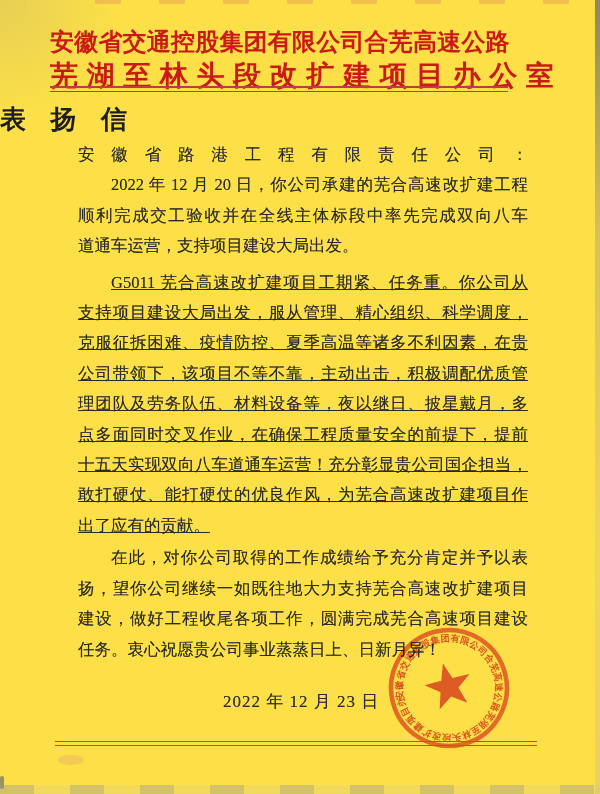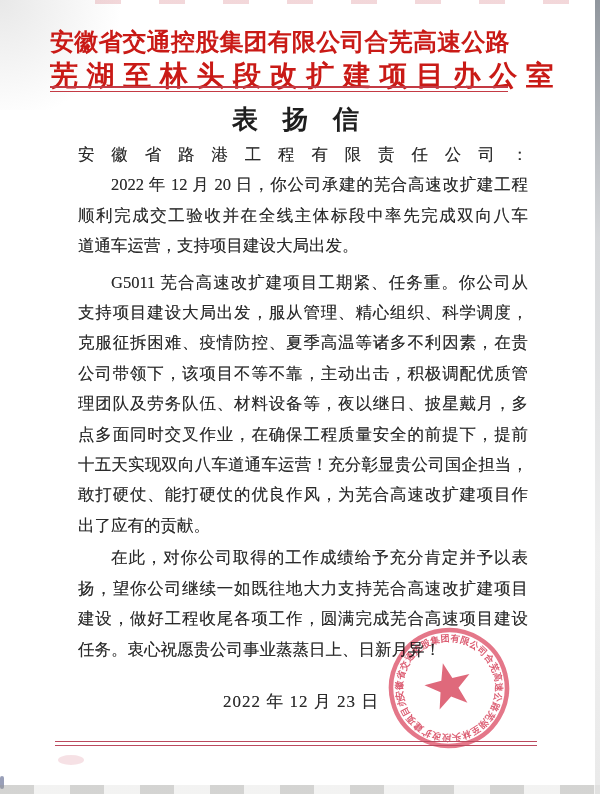--- a/index.html
+++ b/index.html
@@ -1,18 +1,18 @@
 <!DOCTYPE html>
 <html><head>
 <meta charset="utf-8">
 <style>
   html,body{margin:0;padding:0;background:#e9e9e7;}
   .page{
     position:relative;width:600px;height:794px;margin:0 auto;
-    background:#ffffff;overflow:hidden;
+    background:#fde047;overflow:hidden;
     font-family:"Liberation Serif","DejaVu Serif",serif;
   }
   
   .corner-wash{position:absolute;left:0;top:0;width:120px;height:110px;
     background:radial-gradient(circle at 0 0, rgba(140,140,140,.20), rgba(140,140,140,0) 75%);}
   .top-smear{position:absolute;left:95px;top:0;width:505px;height:4px;opacity:.55;
     background:repeating-linear-gradient(90deg, rgba(205,95,105,.45) 0 26px, rgba(205,95,105,0) 26px 64px);}
   .edge-right{position:absolute;right:0;top:0;width:5px;height:794px;
     background:linear-gradient(180deg, rgba(70,80,92,.60), rgba(120,126,134,.30) 30%, rgba(170,170,170,.18) 70%, rgba(170,170,170,.25));}
   .edge-bottom{position:absolute;left:0;bottom:0;width:600px;height:9px;opacity:.75;
@@ -23,29 +23,29 @@
     background:rgba(215,120,135,.22);}
 
   
   .lh{position:absolute;left:50px;width:458px;color:#c91a16;font-weight:bold;white-space:nowrap;}
   .lh1{top:26px;font-size:24px;letter-spacing:0.2px;}
   .lh2{top:57px;font-size:28px;letter-spacing:8.6px;}
   .lh-rule{position:absolute;left:50px;top:86px;width:458px;height:3px;
     border-top:2.5px solid #c43a44;border-bottom:1.5px solid #c43a44;}
 
   
-  .title{position:absolute;left:0;top:102px;width:600px;text-align:center;
+  .title{position:absolute;left:0;top:102px;width:600px;text-align:left;
     font-size:26px;font-weight:bold;letter-spacing:9px;color:#1e1e1e;}
 
   
   .body{position:absolute;left:78px;top:140px;width:450px;
     font-size:16.5px;color:#2b2b2b;line-height:30.4px;
     text-shadow:0 0 .4px rgba(43,43,43,.55);}
   .para{margin:0;}
-  .para.p2{margin-top:6px;}
+  .para.p2{margin-top:6px;text-decoration:underline;}
   .para.p3{margin-top:2px;}
   .bodyline{text-align:justify;text-align-last:justify;}
   .bodyline.first{text-indent:33px;}
   .bodyline.last{text-align-last:left;}
   .salutation{text-align:right;}
 
   
   .date{position:absolute;left:78px;top:690px;width:446px;text-align:center;
     font-size:17px;color:#2b2b2b;letter-spacing:1px;
     text-shadow:0 0 .4px rgba(43,43,43,.55);}

